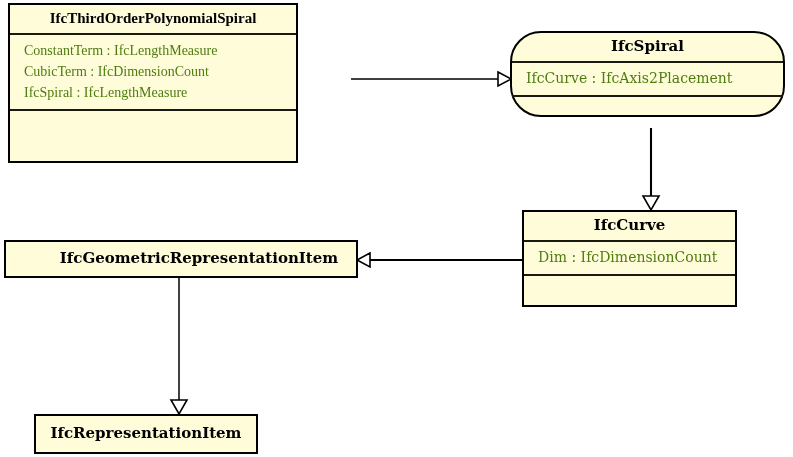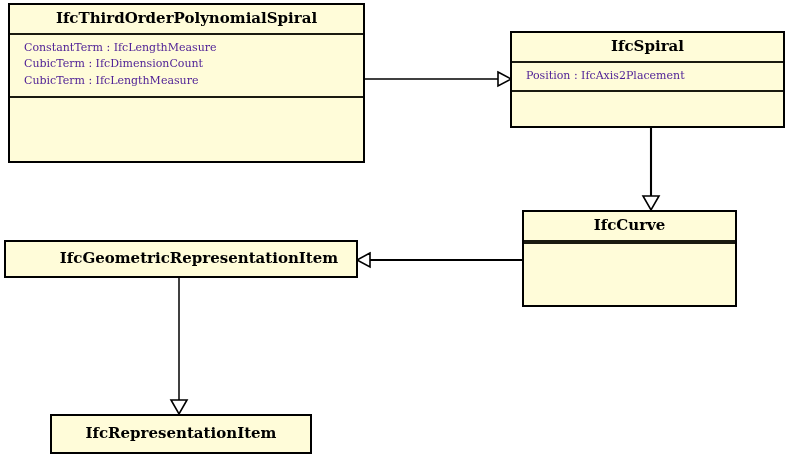--- a/index.html
+++ b/index.html
@@ -38,22 +38,22 @@
     line-height: 1.1;
     white-space: nowrap;
   }
   .uml-divider {
     height: 0;
     border-top: 2px solid #1a1a10;
     flex: none;
   }
   .uml-attrs {
     padding: 5px 6px 6px 14px;
-    font-size: 11px;
-    color: #4c1d95;
+    font-size: 14px;
+    color: #4d7c0f;
     line-height: 1.52;
     white-space: nowrap;
   }
   .uml-attr {
     display: block;
   }
   .uml-ops {
     min-height: 13px;
   }
   .svg-layer {
@@ -94,50 +94,53 @@
       <line class="edge-line" x1="522" y1="260" x2="370" y2="260" stroke-width="2.1"></line>
       <polygon class="edge-head" points="370,253 357,260 370,267"></polygon>
     </g>
 
     <g>
       <line class="edge-line" x1="179" y1="277" x2="179" y2="400" stroke-width="1.5"></line>
       <polygon class="edge-head" points="171,400 187,400 179,414"></polygon>
     </g>
   </svg>
 
-  <div class="uml-class" style="left:8px; top:3px; width:357px; height:160px;">
+  <div class="uml-class" style="left:8px; top:3px; width:290px; height:160px;font-family:Liberation Serif, serif;">
     <div class="uml-title">IfcThirdOrderPolynomialSpiral</div>
     <div class="uml-divider"></div>
     <div class="uml-attrs">
       <span class="uml-attr">ConstantTerm : IfcLengthMeasure</span>
       <span class="uml-attr">CubicTerm : IfcDimensionCount</span>
-      <span class="uml-attr">CubicTerm : IfcLengthMeasure</span>
+      <span class="uml-attr">IfcSpiral : IfcLengthMeasure</span>
     </div>
     <div class="uml-divider"></div>
     <div class="uml-attrs uml-ops"></div>
   </div>
 
-  <div class="uml-class" style="left:510px; top:31px; width:275px; height:97px;">
+  <div class="uml-class" style="left:510px; top:31px; width:275px; height:86px;border-radius:31px;">
     <div class="uml-title">IfcSpiral</div>
     <div class="uml-divider"></div>
     <div class="uml-attrs">
-      <span class="uml-attr">Position : IfcAxis2Placement</span>
+      <span class="uml-attr">IfcCurve : IfcAxis2Placement</span>
     </div>
     <div class="uml-divider"></div>
     <div class="uml-attrs uml-ops"></div>
   </div>
 
   <div class="uml-class" style="left:522px; top:210px; width:215px; height:97px;">
     <div class="uml-title">IfcCurve</div>
     <div class="uml-divider"></div>
+    <div class="uml-attrs">
+      <span class="uml-attr">Dim : IfcDimensionCount</span>
+    </div>
     <div class="uml-divider"></div>
     <div class="uml-attrs uml-ops"></div>
   </div>
 
   <div class="uml-class" style="left:4px; top:240px; width:354px; height:38px; justify-content:center;padding-left:36px;">
     <div class="uml-title">IfcGeometricRepresentationItem</div>
   </div>
 
-  <div class="uml-class" style="left:50px; top:414px; width:262px; height:40px; justify-content:center;">
+  <div class="uml-class" style="left:34px; top:414px; width:224px; height:40px; justify-content:center;">
     <div class="uml-title">IfcRepresentationItem</div>
   </div>
 
 </div>
 
 </body></html>

